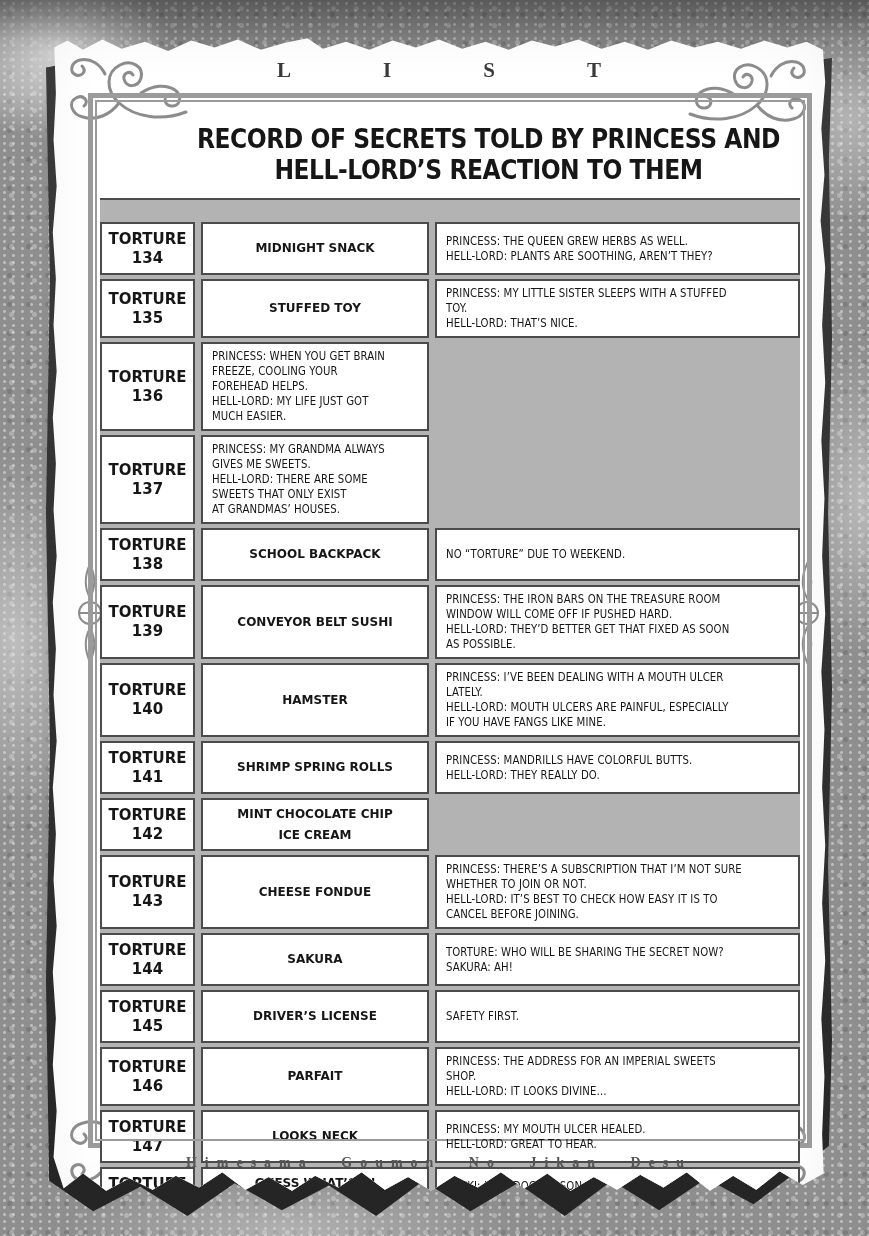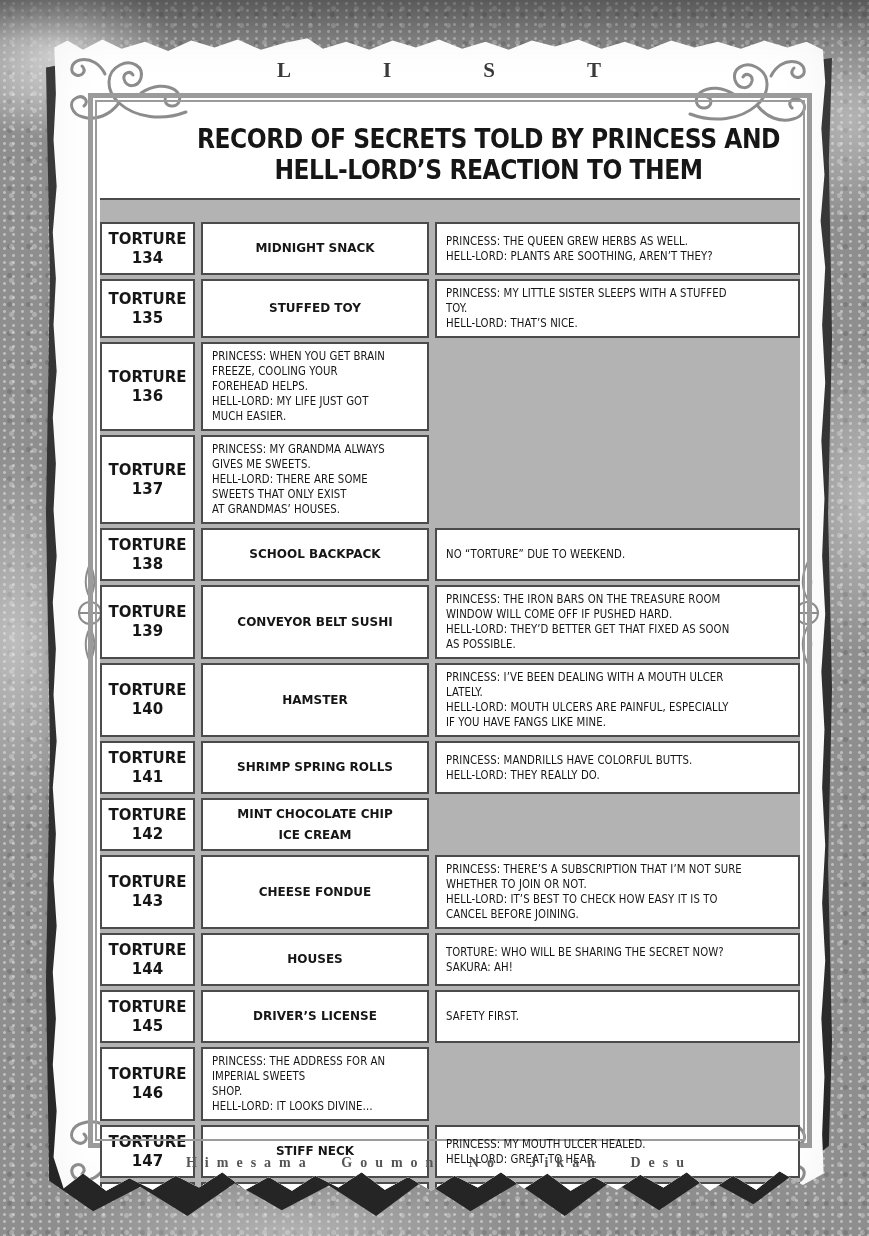--- a/index.html
+++ b/index.html
@@ -298,21 +298,21 @@
 HELL-LORD: IT’S BEST TO CHECK HOW EASY IT IS TO
 CANCEL BEFORE JOINING.</div>
     </div>
   </div>
 
   <div class="trow">
     <div class="cell num">
       <span>TORTURE</span>
       <span>144</span>
     </div>
-    <div class="cell name">HOUSES</div>
+    <div class="cell name">SAKURA</div>
     <div class="cell reaction">
       <div class="reaction-inner">TORTURE: WHO WILL BE SHARING THE SECRET NOW?
 SAKURA: AH!</div>
     </div>
   </div>
 
   <div class="trow">
     <div class="cell num">
       <span>TORTURE</span>
       <span>145</span>
@@ -321,33 +321,34 @@
     <div class="cell reaction">
       <div class="reaction-inner">SAFETY FIRST.</div>
     </div>
   </div>
 
   <div class="trow">
     <div class="cell num">
       <span>TORTURE</span>
       <span>146</span>
     </div>
+    <div class="cell name">PARFAIT</div>
     <div class="cell reaction">
       <div class="reaction-inner">PRINCESS: THE ADDRESS FOR AN IMPERIAL SWEETS
 SHOP.
 HELL-LORD: IT LOOKS DIVINE…</div>
     </div>
   </div>
 
   <div class="trow">
     <div class="cell num">
       <span>TORTURE</span>
       <span>147</span>
     </div>
-    <div class="cell name">STIFF NECK</div>
+    <div class="cell name">LOOKS NECK</div>
     <div class="cell reaction">
       <div class="reaction-inner">PRINCESS: MY MOUTH ULCER HEALED.
 HELL-LORD: GREAT TO HEAR.</div>
     </div>
   </div>
 
   <div class="trow">
     <div class="cell num">
       <span>TORTURE</span>
       <span>148</span>

